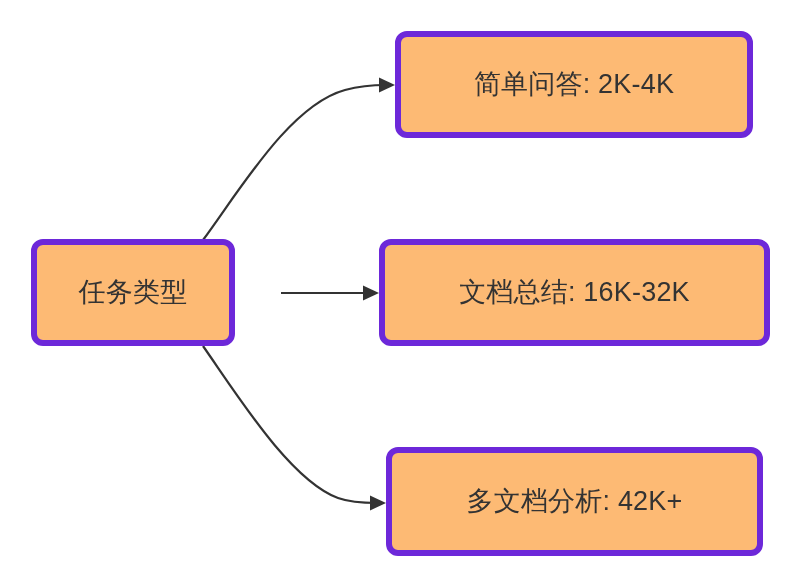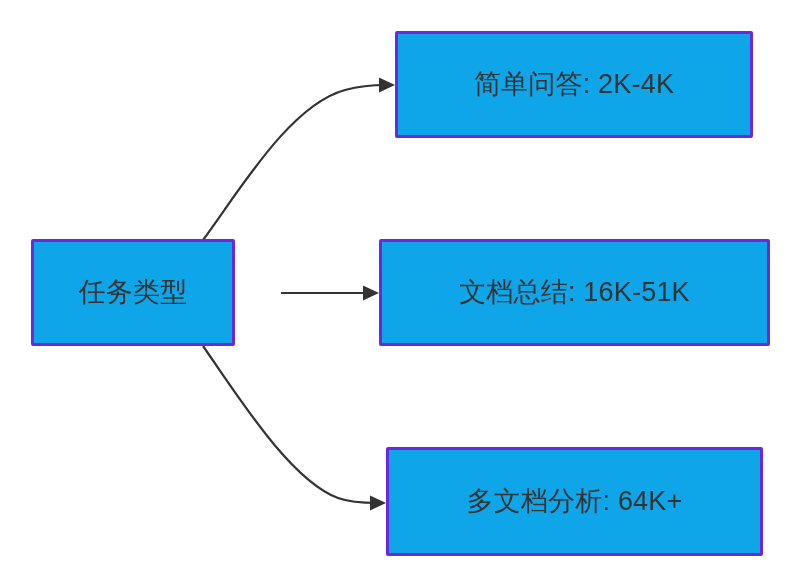--- a/index.html
+++ b/index.html
@@ -30,23 +30,23 @@
     stroke: #333333;
     stroke-width: 2.2;
   }
   .arrow-head {
     fill: #333333;
     stroke: none;
   }
   .node {
     position: absolute;
     box-sizing: border-box;
-    background: #0ea5e9;
-    border: 3px solid #6d28d9;
-    border-radius: 2px;
+    background: #fdba74;
+    border: 6px solid #6d28d9;
+    border-radius: 12px;
     display: flex;
     align-items: center;
     justify-content: center;
   }
   .node-label {
     color: #333333;
     font-size: 27px;
     line-height: 1.2;
     letter-spacing: 0.2px;
     white-space: nowrap;
@@ -102,20 +102,20 @@
 
   <div class="node" id="node-root">
     <span class="node-label">任务类型</span>
   </div>
 
   <div class="node" id="node-simple-qa">
     <span class="node-label">简单问答: 2K-4K</span>
   </div>
 
   <div class="node" id="node-doc-summary">
-    <span class="node-label">文档总结: 16K-51K</span>
+    <span class="node-label">文档总结: 16K-32K</span>
   </div>
 
   <div class="node" id="node-multi-doc">
-    <span class="node-label">多文档分析: 64K+</span>
+    <span class="node-label">多文档分析: 42K+</span>
   </div>
 
 </div>
 
 </body></html>

